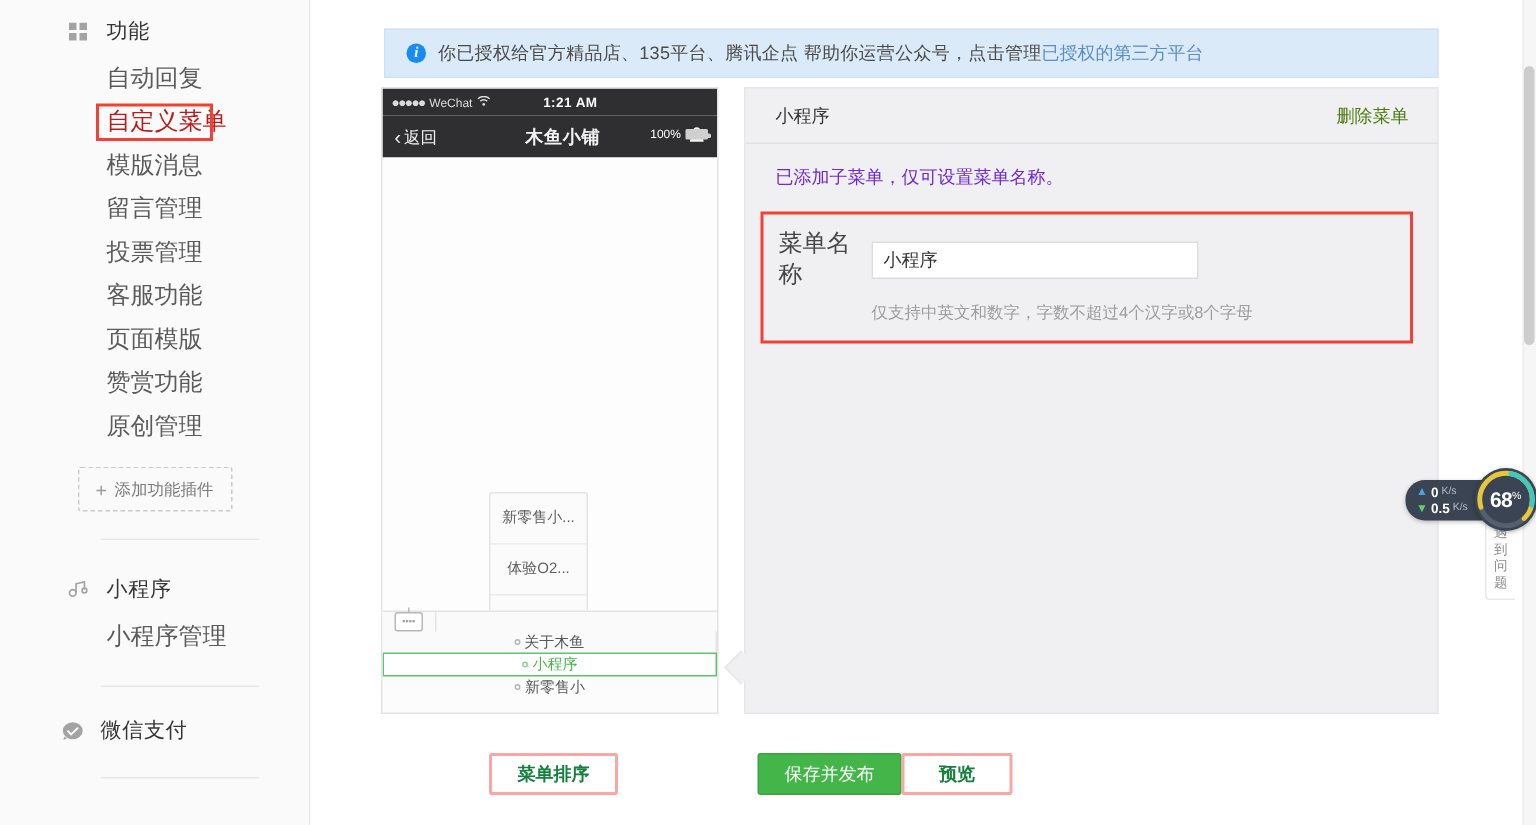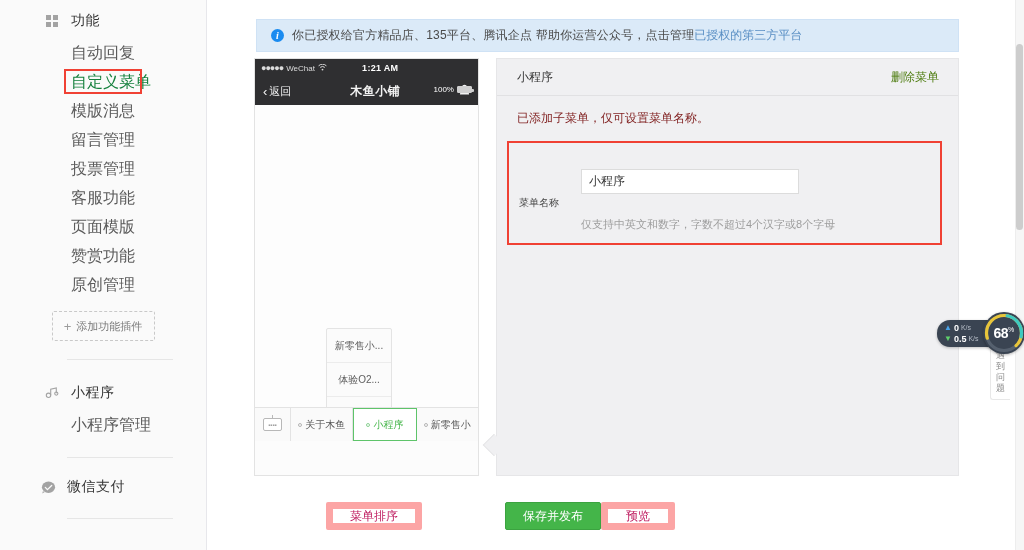--- a/index.html
+++ b/index.html
@@ -33,21 +33,21 @@
     color: #9a9a9a; flex: none;
   }
   .group-head .gtext { font-size: 14px; color: #353535; }
   .sub-item {
     height: 29px; line-height: 29px;
     padding-left: 67px;
     font-size: 16px; color: #5b5b5b;
     cursor: pointer; position: relative;
     white-space: nowrap;
   }
-  .sub-item.active { color: #15803d; }
+  .sub-item.active { color: #b91c1c; }
   .sub-item.boxed::after {
     content: ""; position: absolute;
     left: 60px; top: 2px; width: 78px; height: 25px;
     border: 2px solid #f04134; box-sizing: border-box;
   }
   .add-plugin {
     margin: 12px auto 0; width: 103px; height: 30px;
     border: 1px dashed #c9c9c9; border-radius: 2px;
     display: flex; align-items: center; justify-content: center;
     font-size: 11px; color: #7b7b7b; cursor: pointer;
@@ -137,21 +137,21 @@
   .submenu .sm-arrow {
     position: absolute; left: 50%; bottom: -6px; margin-left: -6px;
     width: 11px; height: 11px; background: #fbfbfb;
     border-right: 1px solid #e4e4e4; border-bottom: 1px solid #e4e4e4;
     transform: rotate(45deg);
   }
   .menubar {
     position: absolute; bottom: 0; left: 0; right: 0;
     height: 34px; background: #fafafa;
     border-top: 1px solid #e3e3e3;
-    display: flex; align-items: stretch;
+    display: flex; align-items: stretch; flex-direction: column;
   }
   .kb-cell {
     width: 36px; display: flex; align-items: center; justify-content: center;
     border-right: 1px solid #e3e3e3;
   }
   .kb-ico {
     width: 19px; height: 13px; border: 1px solid #b8b8b8; border-radius: 2px;
     display: flex; align-items: center; justify-content: center;
     position: relative; background: #fff;
   }
@@ -187,48 +187,48 @@
   }
   .panel-head {
     height: 37px; display: flex; align-items: center;
     justify-content: space-between;
     padding: 0 19px 0 20px;
     border-bottom: 1px solid #e1e1e3;
     font-size: 12px; color: #353535;
   }
   .panel-head .del { color: #4d7c0f; cursor: pointer; }
   .panel-hint {
-    padding: 14px 20px 0; font-size: 12px; color: #7f1d1d;
+    padding: 14px 20px 0; font-size: 12px; color: #6d28d9;
   }
   .field-wrap {
     position: relative; margin: 14px 16px 0 10px;
     border: 2px solid #f04134; padding: 9px 10px 11px 10px;
   }
   .field-row { display: flex; align-items: center; }
-  .field-label { font-size: 10px; color: #454545; width: 62px; flex: none; margin-top: 44px; }
+  .field-label { font-size: 16px; color: #454545; width: 62px; flex: none; }
   .field-input {
     width: 218px; height: 25px;
     border: 1px solid #dcdcdc; background: #fff;
     font-size: 12px; color: #333; padding: 0 7px;
     font-family: "Liberation Sans", sans-serif;
     outline: none;
   }
   .field-help {
     margin-top: 7px; margin-left: 62px;
     font-size: 11px; color: #9d9d9d;
   }
 
   
   .btn {
     height: 28px; min-width: 74px; padding: 0 17px;
     display: inline-flex; align-items: center; justify-content: center;
     font-size: 12px; cursor: pointer; border-radius: 2px;
     font-family: "Liberation Sans", sans-serif;
   }
-  .btn-default { background: #fff; border: 7px solid #fca5a5; color: #be185d; }
+  .btn-default { background: #fff; border: 2px solid #fca5a5; color: #15803d; font-weight: bold; }
   .btn-primary { background: #44b549; border: 1px solid #3ba340; color: #fff; }
   #btn-sort  { position: absolute; left: 119px; top: 502px; }
   #btn-save  { position: absolute; left: 298px; top: 502px; min-width: 86px; }
   #btn-prev  { position: absolute; left: 394px; top: 502px; }
 
   
   #float-widget {
     position: absolute; left: 937px; top: 312px;
     display: flex; align-items: center; z-index: 40;
   }

